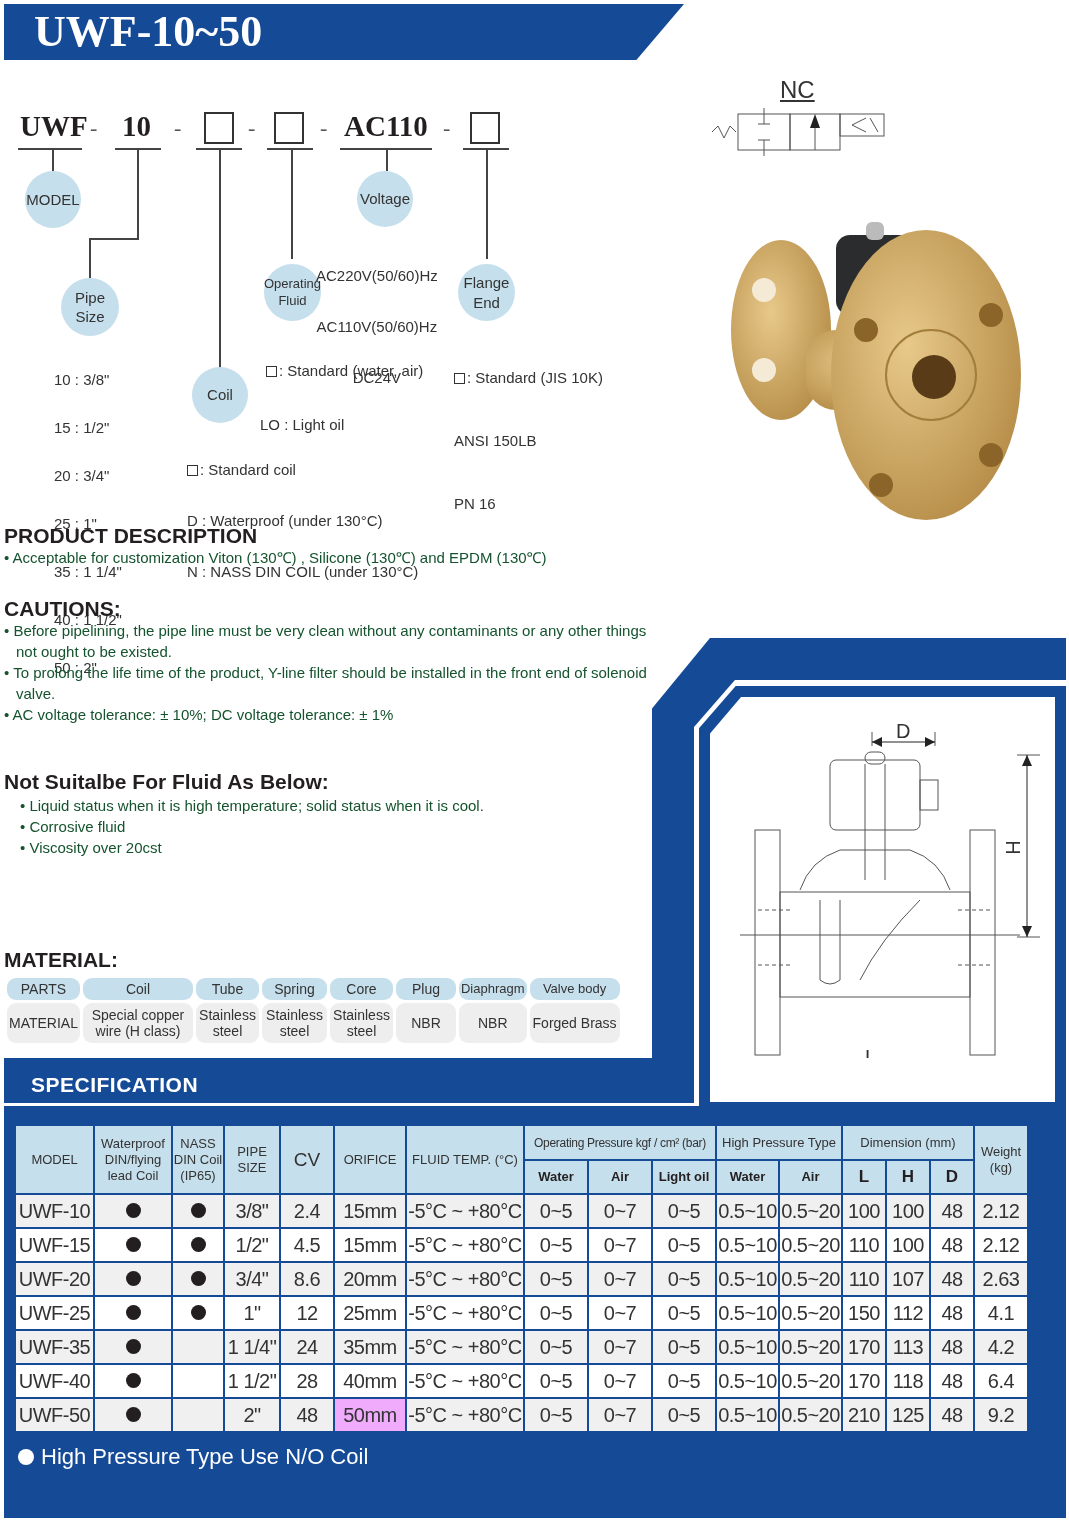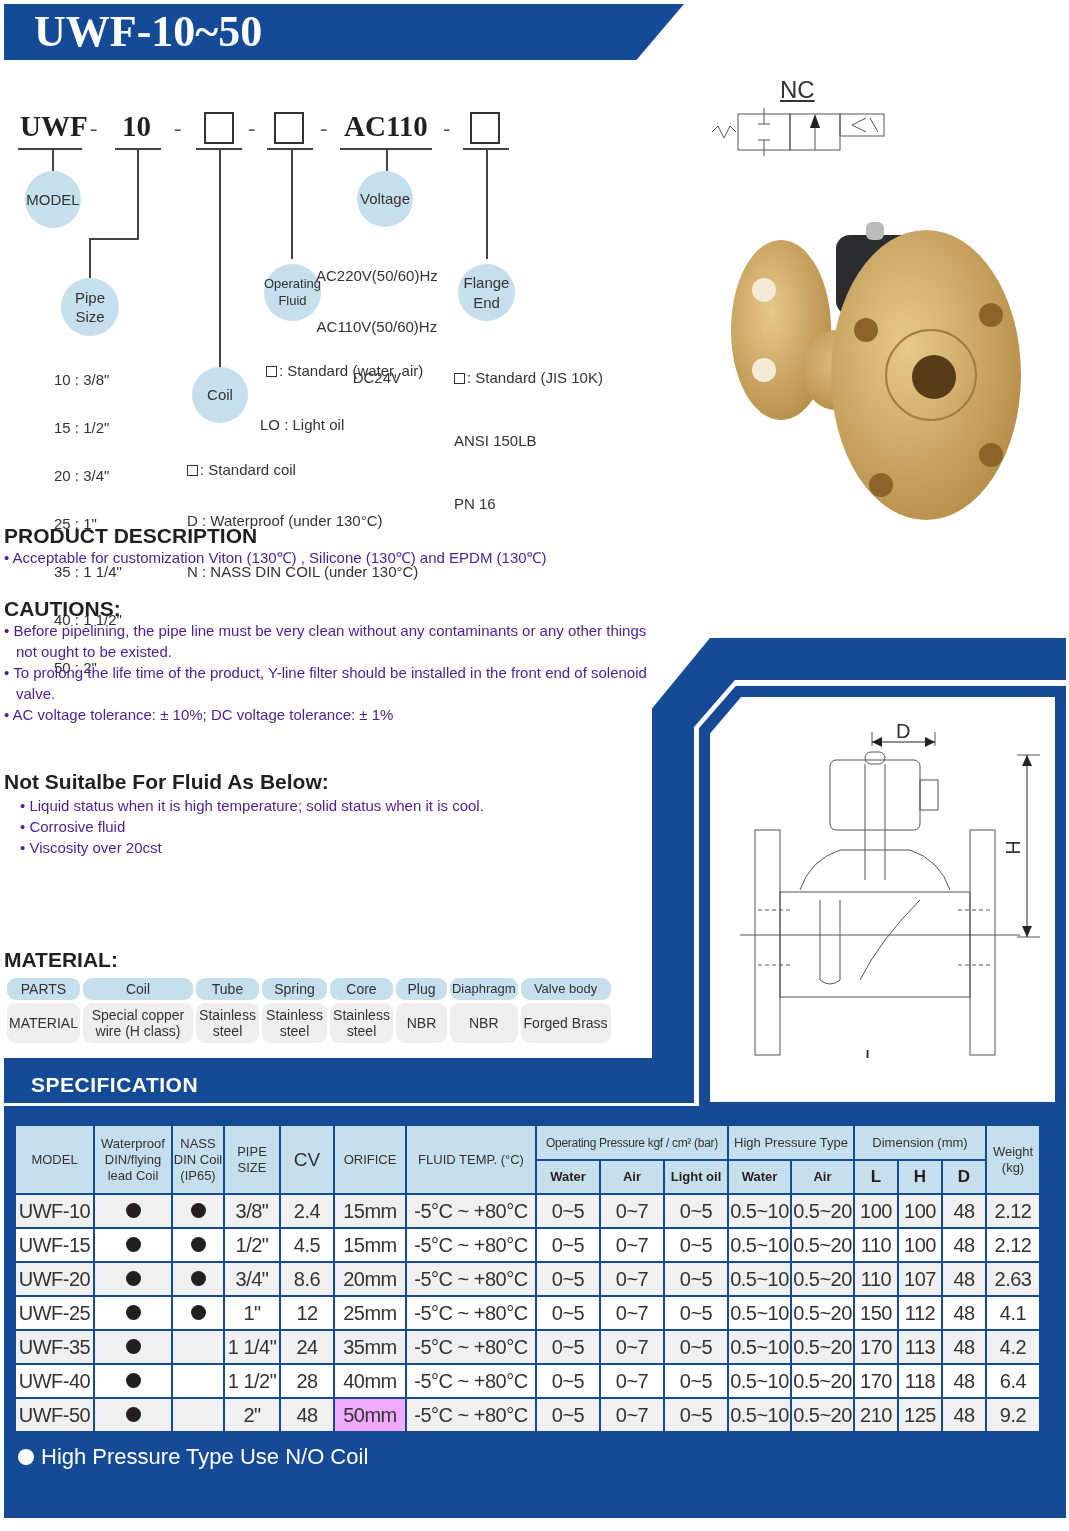--- a/index.html
+++ b/index.html
@@ -13,21 +13,21 @@
   .dash { font-family: "Liberation Serif", serif; font-size: 22px; color: #555; top: 115px; }
   .codebox { width: 30px; height: 32px; border: 2px solid #333; top: 112px; background:#fff; }
   .uline { height: 2px; background: #444; top: 148px; }
   .vline { width: 2px; background: #444; }
   .hline { height: 2px; background: #444; }
   .bubble { background: #c6dfec; border-radius: 50%; display: flex; align-items: center; justify-content: center; text-align: center; font-size: 15px; color: #333; line-height: 1.3; }
   .note { font-size: 15px; color: #333; line-height: 16px; white-space: pre; }
   .sq { display:inline-block; width: 11px; height: 11px; border: 1px solid #333; vertical-align: -1px; margin-right: 2px; }
   
   .h2 { font-size: 21px; font-weight: bold; color: #231f20; }
-  .bul { font-size: 15px; color: #4c1d95; line-height: 21px; }
+  .bul { font-size: 15px; color: #14532d; line-height: 21px; }
   .bul li { list-style: none; padding-left: 12px; text-indent: -12px; }
   .bul li::before { content: "• "; }
   
   #mat { left: 4px; top: 975px; border-collapse: separate; border-spacing: 3px; font-size: 14px; color: #333; }
   #mat td { text-align: center; padding: 0 2px; line-height: 16px; border-radius: 9px; }
   #mat tr.hd td { background: #c6dfec; height: 22px; }
   #mat tr.bd td { background: #eeeeee; height: 40px; }
   
   #frame-outer { left: 652px; top: 638px; width: 414px; height: 470px; background: #154a97; clip-path: polygon(14% 0, 100% 0, 100% 100%, 0 100%, 0 15%); }
   #frame-white { left: 694px; top: 680px; width: 372px; height: 428px; background: #fff; clip-path: polygon(11% 0, 100% 0, 100% 100%, 0 100%, 0 11%); }
@@ -234,21 +234,21 @@
 
 <div class="abs h2" style="left:4px;top:948px;">MATERIAL:</div>
 <table class="abs" id="mat">
   <tbody>
       <tr class="hd">
     <td style="width:70px;">PARTS</td>
     <td style="width:110px;">Coil</td>
     <td style="width:63px;">Tube</td>
     <td style="width:65px;">Spring</td>
     <td style="width:63px;">Core</td>
-    <td style="width:51px;">Plug</td>
+    <td style="width:60px;">Plug</td>
     <td style="width:65px;font-size:13px;">Diaphragm</td>
     <td style="width:90px;font-size:13px;">Valve body</td>
   </tr>
   <tr class="bd">
     <td>MATERIAL</td>
     <td>Special copper wire (H class)</td>
     <td>Stainless steel</td>
     <td>Stainless steel</td>
     <td>Stainless steel</td>
     <td>NBR</td>
@@ -267,21 +267,21 @@
 
 <table class="abs" id="spec">
   <tbody id="spec-body">
     <tr class="h1">
       <td rowspan="2" style="width:77px;">MODEL</td>
       <td rowspan="2" style="width:76px;">Waterproof DIN/flying lead Coil</td>
       <td rowspan="2" style="width:50px;">NASS DIN Coil (IP65)</td>
       <td rowspan="2" style="width:54px;">PIPE SIZE</td>
       <td rowspan="2" style="width:52px;font-size:19px;">CV</td>
       <td rowspan="2" style="width:70px;">ORIFICE</td>
-      <td rowspan="2" style="width:128px;">FLUID TEMP. (°C)</td>
+      <td rowspan="2" style="width:116px;">FLUID TEMP. (°C)</td>
       <td colspan="3" style="font-size:12px;letter-spacing:-0.3px;">Operating Pressure kgf / cm² (bar)</td>
       <td colspan="2">High Pressure Type</td>
       <td colspan="3">Dimension (mm)</td>
       <td rowspan="2" style="width:52px;">Weight (kg)</td>
     </tr>
     <tr class="h2">
       <td style="width:62px;">Water</td>
       <td style="width:62px;">Air</td>
       <td style="width:62px;">Light oil</td>
       <td style="width:61px;">Water</td>

